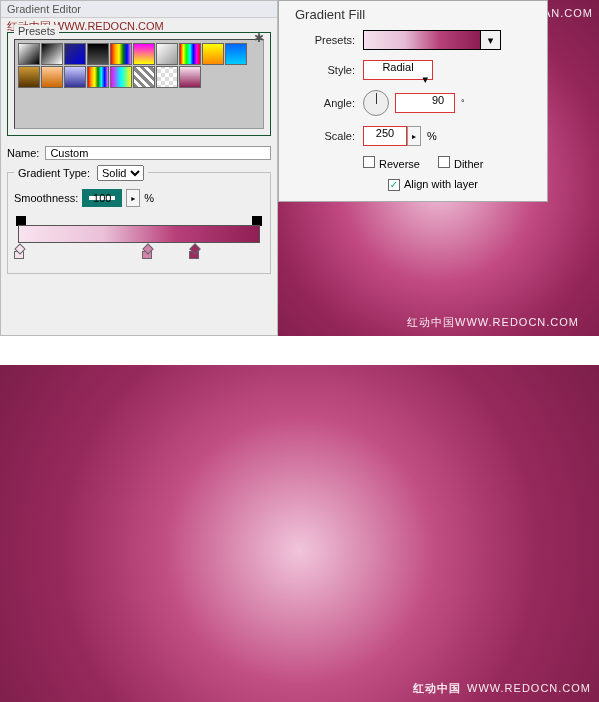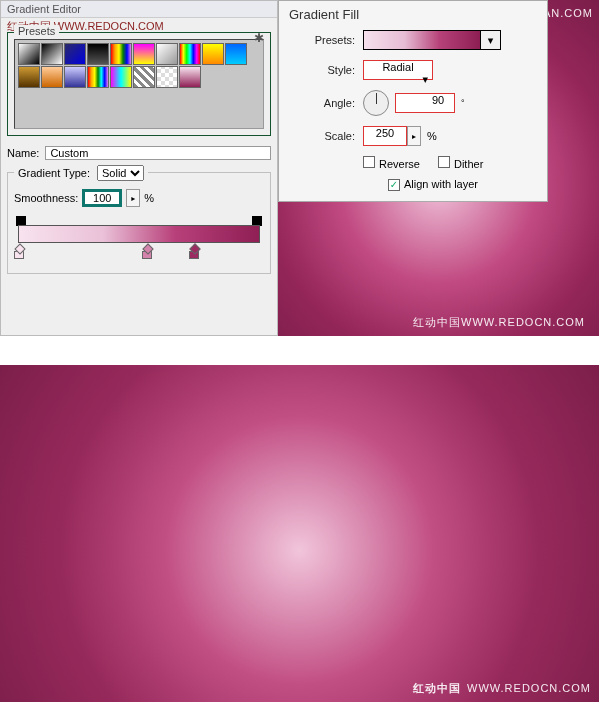--- a/index.html
+++ b/index.html
@@ -22,40 +22,40 @@
   .presets-label { position:absolute; top:-8px; left:6px; background:#efefef; padding:0 4px; color:#444;}
   .gear-icon { position:absolute; top:-2px; right:6px; color:#555; font-size:12px; }
   .presets-box { background:#c6c6c6; border:1px inset #999; padding:3px; height:90px; overflow:hidden;}
   .preset-row { display:flex; gap:1px; margin-bottom:1px;}
   .preset { width:22px; height:22px; border:1px solid #666; }
   .row-name { display:flex; align-items:center; gap:6px; margin-top:10px;}
   .row-name input { flex:1; height:14px; border:1px solid #999; padding:0 4px; background:#fff;}
   .type-group { border:1px solid #c0c0c0; margin-top:12px; padding:8px 6px 10px 6px; position:relative;}
   .type-label { position:absolute; top:-8px; left:6px; background:#efefef; padding:0 4px;}
   .smooth-row { display:flex; align-items:center; gap:4px; margin-top:8px;text-align:center;}
-  .smooth-row .numbox { width:40px; height:18px; border:3px solid #0f766e; display:flex; align-items:center; justify-content:center; background:#fff;}
+  .smooth-row .numbox { width:40px; height:18px; border:7px solid #0f766e; display:flex; align-items:center; justify-content:center; background:#fff;}
   .step-btn { width:14px; height:18px; border:1px solid #999; background:#f5f5f5; display:flex; align-items:center; justify-content:center; font-size:8px;}
   .grad-track { margin-top:10px; position:relative; height:46px;}
   .grad-bar { position:absolute; left:4px; right:4px; top:8px; height:18px; border:1px solid #555;
     background: linear-gradient(to right, #f8e3ef 0%, #eac1d8 35%, #b8407a 65%, #8f1f55 100%);
   }
   .op-stop { position:absolute; width:10px; height:10px; background:#000; top:-1px; }
   .op-stop.l { left:2px; } .op-stop.r { right:2px; }
   .col-stop { position:absolute; width:12px; height:14px; top:28px; }
   .col-stop .diamond { width:8px; height:8px; transform:rotate(45deg); margin:0 auto; border:1px solid #666;}
   .col-stop .sq { width:10px; height:8px; border:1px solid #666; margin-top:-2px;}
   .cs1 { left:0px;} .cs1 .sq{background:#f8e3ef;} .cs1 .diamond{background:#f8e3ef;}
   .cs2 { left:128px;} .cs2 .sq{background:#d483ad;} .cs2 .diamond{background:#d483ad;}
   .cs3 { left:175px;} .cs3 .sq{background:#9b2b61;} .cs3 .diamond{background:#9b2b61;}
 
   .gradient-fill {
     position:absolute; left:278px; top:0; width:270px; background:#f5f5f5;
     border:1px solid #aaa; padding:6px 10px 10px 10px;
   }
-  .gf-title { font-size:13px; color:#333; margin-bottom:8px;}
+  .gf-title { font-size:13px; color:#333; margin-bottom:8px;margin-left:6px;}
   .gf-row { display:flex; align-items:center; margin-bottom:10px; }
   .gf-row .lbl { width:66px; text-align:right; margin-right:8px; color:#222;}
   .swatch { width:118px; height:20px; border:1px solid #000;
     background:linear-gradient(to right,#f6e1ed 0%, #e6bcd4 35%, #b64279 65%, #8c1e53 100%);
   }
   .dd-btn { width:20px; height:20px; border:1px solid #000; border-left:none; background:#f0f0f0; display:flex; align-items:center; justify-content:center;}
   .redbox { border:1px solid #d33; height:20px; background:#fff; display:flex; align-items:center; padding:0 4px;flex-direction:column;}
   .style-sel { width:70px;}
   .angle-dial { width:26px; height:26px; border:1px solid #888; border-radius:50%; background:#eee; position:relative; margin-right:6px;}
   .angle-dial .nd { position:absolute; left:12px; top:2px; width:1px; height:11px; background:#333;}
@@ -65,21 +65,21 @@
   .gf-opts { margin-left:74px; display:flex; gap:18px; margin-bottom:8px;}
   .gf-opts2 { margin-left:87px; display:flex; align-items:center;padding-left:12px;}
   .chk { width:12px; height:12px; border:1px solid #666; background:#fff; display:inline-flex; align-items:center; justify-content:center; margin-right:4px; font-size:10px; color:#1a6; }
 
   .middle-gap { height:29px; background:#fff;}
   .bottom-canvas { width:599px; height:337px; position:relative;
     background: radial-gradient(circle at 50% 55%, #f1c5db 0%, #c24f84 38%, #96295b 68%, #7c1e4a 100%);
   }
   .wm-br, .wm-br2 { position:absolute; right:8px; bottom:6px; color:#fff; opacity:.9; font-size:10px; letter-spacing:1px;}
   .wm-br .cn, .wm-br2 .cn { font-weight:bold; margin-right:6px;}
-  .wm-cv1 { position:absolute; right:14px; bottom:6px; color:#fff; opacity:.9; font-size:10px; letter-spacing:1px;}
+  .wm-cv1 { position:absolute; right:20px; bottom:6px; color:#fff; opacity:.9; font-size:10px; letter-spacing:1px;}
 </style>
 </head>
 <body>
 
 <div class="top-area">
   <div class="bg-canvas-top">
     <div class="watermark-tr">
       <span class="cn">思缘设计论坛</span><span>WWW.MISSYUAN.COM</span>
     </div>
     <div class="wm-cv1">

